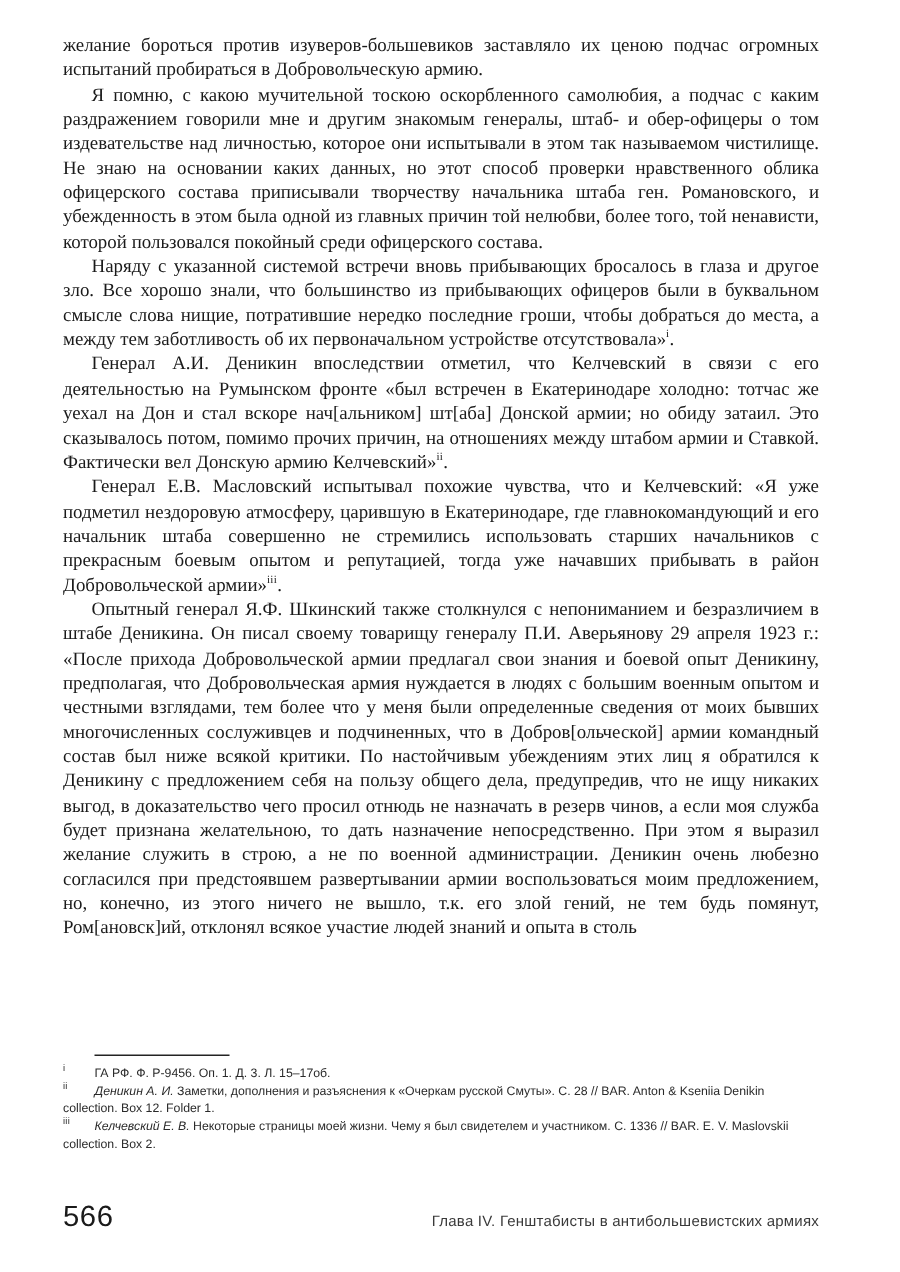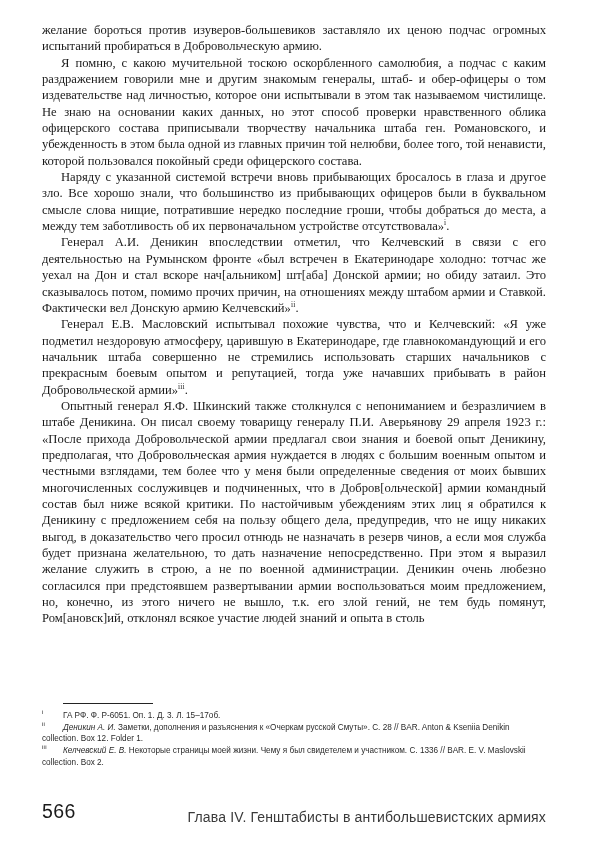--- a/index.html
+++ b/index.html
@@ -110,21 +110,21 @@
     font-family: "Liberation Sans", "DejaVu Sans", sans-serif;
     font-size: 19.5px;
     letter-spacing: 0.4px;
     color: #1a1a1a;
   }
   #running-head {
     position: absolute;
     right: 54px;
     top: 9px;
     font-family: "Liberation Sans", "DejaVu Sans", sans-serif;
-    font-size: 14px;
+    font-size: 10px;
     letter-spacing: 0.15px;
     color: #3a3a3a;
     white-space: nowrap;
   }
 </style>
 </head>
 <body>
 
 <div id="page">
 
@@ -140,21 +140,21 @@
 
     <p class="para"><span>Генерал Е.В. Масловский испытывал похожие чувства, что и Келчевский: «Я уже подметил нездоровую атмосферу, царившую в Екатеринодаре, где главнокомандующий и его начальник штаба совершенно не стремились использовать старших начальников с прекрасным боевым опытом и репутацией, тогда уже начавших прибывать в район Добровольческой армии»</span><span class="fnref">iii</span>.</p>
 
     <p class="para"><span>Опытный генерал Я.Ф. Шкинский также столкнулся с непониманием и безразличием в штабе Деникина. Он писал своему товарищу генералу П.И. Аверьянову 29 апреля 1923 г.: «После прихода Добровольческой армии предлагал свои знания и боевой опыт Деникину, предполагая, что Добровольческая армия нуждается в людях с большим военным опытом и честными взглядами, тем более что у меня были определенные сведения от моих бывших многочисленных сослуживцев и подчиненных, что в Добров[ольческой] армии командный состав был ниже всякой критики. По настойчивым убеждениям этих лиц я обратился к Деникину с предложением себя на пользу общего дела, предупредив, что не ищу никаких выгод, в доказательство чего просил отнюдь не назначать в резерв чинов, а если моя служба будет признана желательною, то дать назначение непосредственно. При этом я выразил желание служить в строю, а не по военной администрации. Деникин очень любезно согласился при предстоявшем развертывании армии воспользоваться моим предложением, но, конечно, из этого ничего не вышло, т.к. его злой гений, не тем будь помянут, Ром[ановск]ий, отклонял всякое участие людей знаний и опыта в столь</span></p>
 
   </div>
 
   <div id="footnotes">
     <div id="footnote-rule"></div>
 
-    <p class="footnote"><span class="fn-marker">i</span><span class="fn-author"></span><span class="fn-text">ГА РФ. Ф. Р-6051. Оп. 1. Д. 3. Л. 15–17об.</span></p>
+    <p class="footnote"><span class="fn-marker">i</span><span class="fn-author"></span><span class="fn-text">ГА РФ. Ф. Р-9456. Оп. 1. Д. 3. Л. 15–17об.</span></p>
 
     <p class="footnote"><span class="fn-marker">ii</span><span class="fn-author">Деникин А. И.</span><span class="fn-text"> Заметки, дополнения и разъяснения к «Очеркам русской Смуты». С. 28 // BAR. Anton &amp; Kseniia Denikin collection. Box 12. Folder 1.</span></p>
 
     <p class="footnote"><span class="fn-marker">iii</span><span class="fn-author">Келчевский Е. В.</span><span class="fn-text"> Некоторые страницы моей жизни. Чему я был свидетелем и участником. С. 1336 // BAR. E. V. Maslovskii collection. Box 2.</span></p>
   </div>
 
   <div id="footer">
     <div id="page-number">566</div>
     <div id="running-head">Глава IV. Генштабисты в антибольшевистских армиях</div>
   </div>

